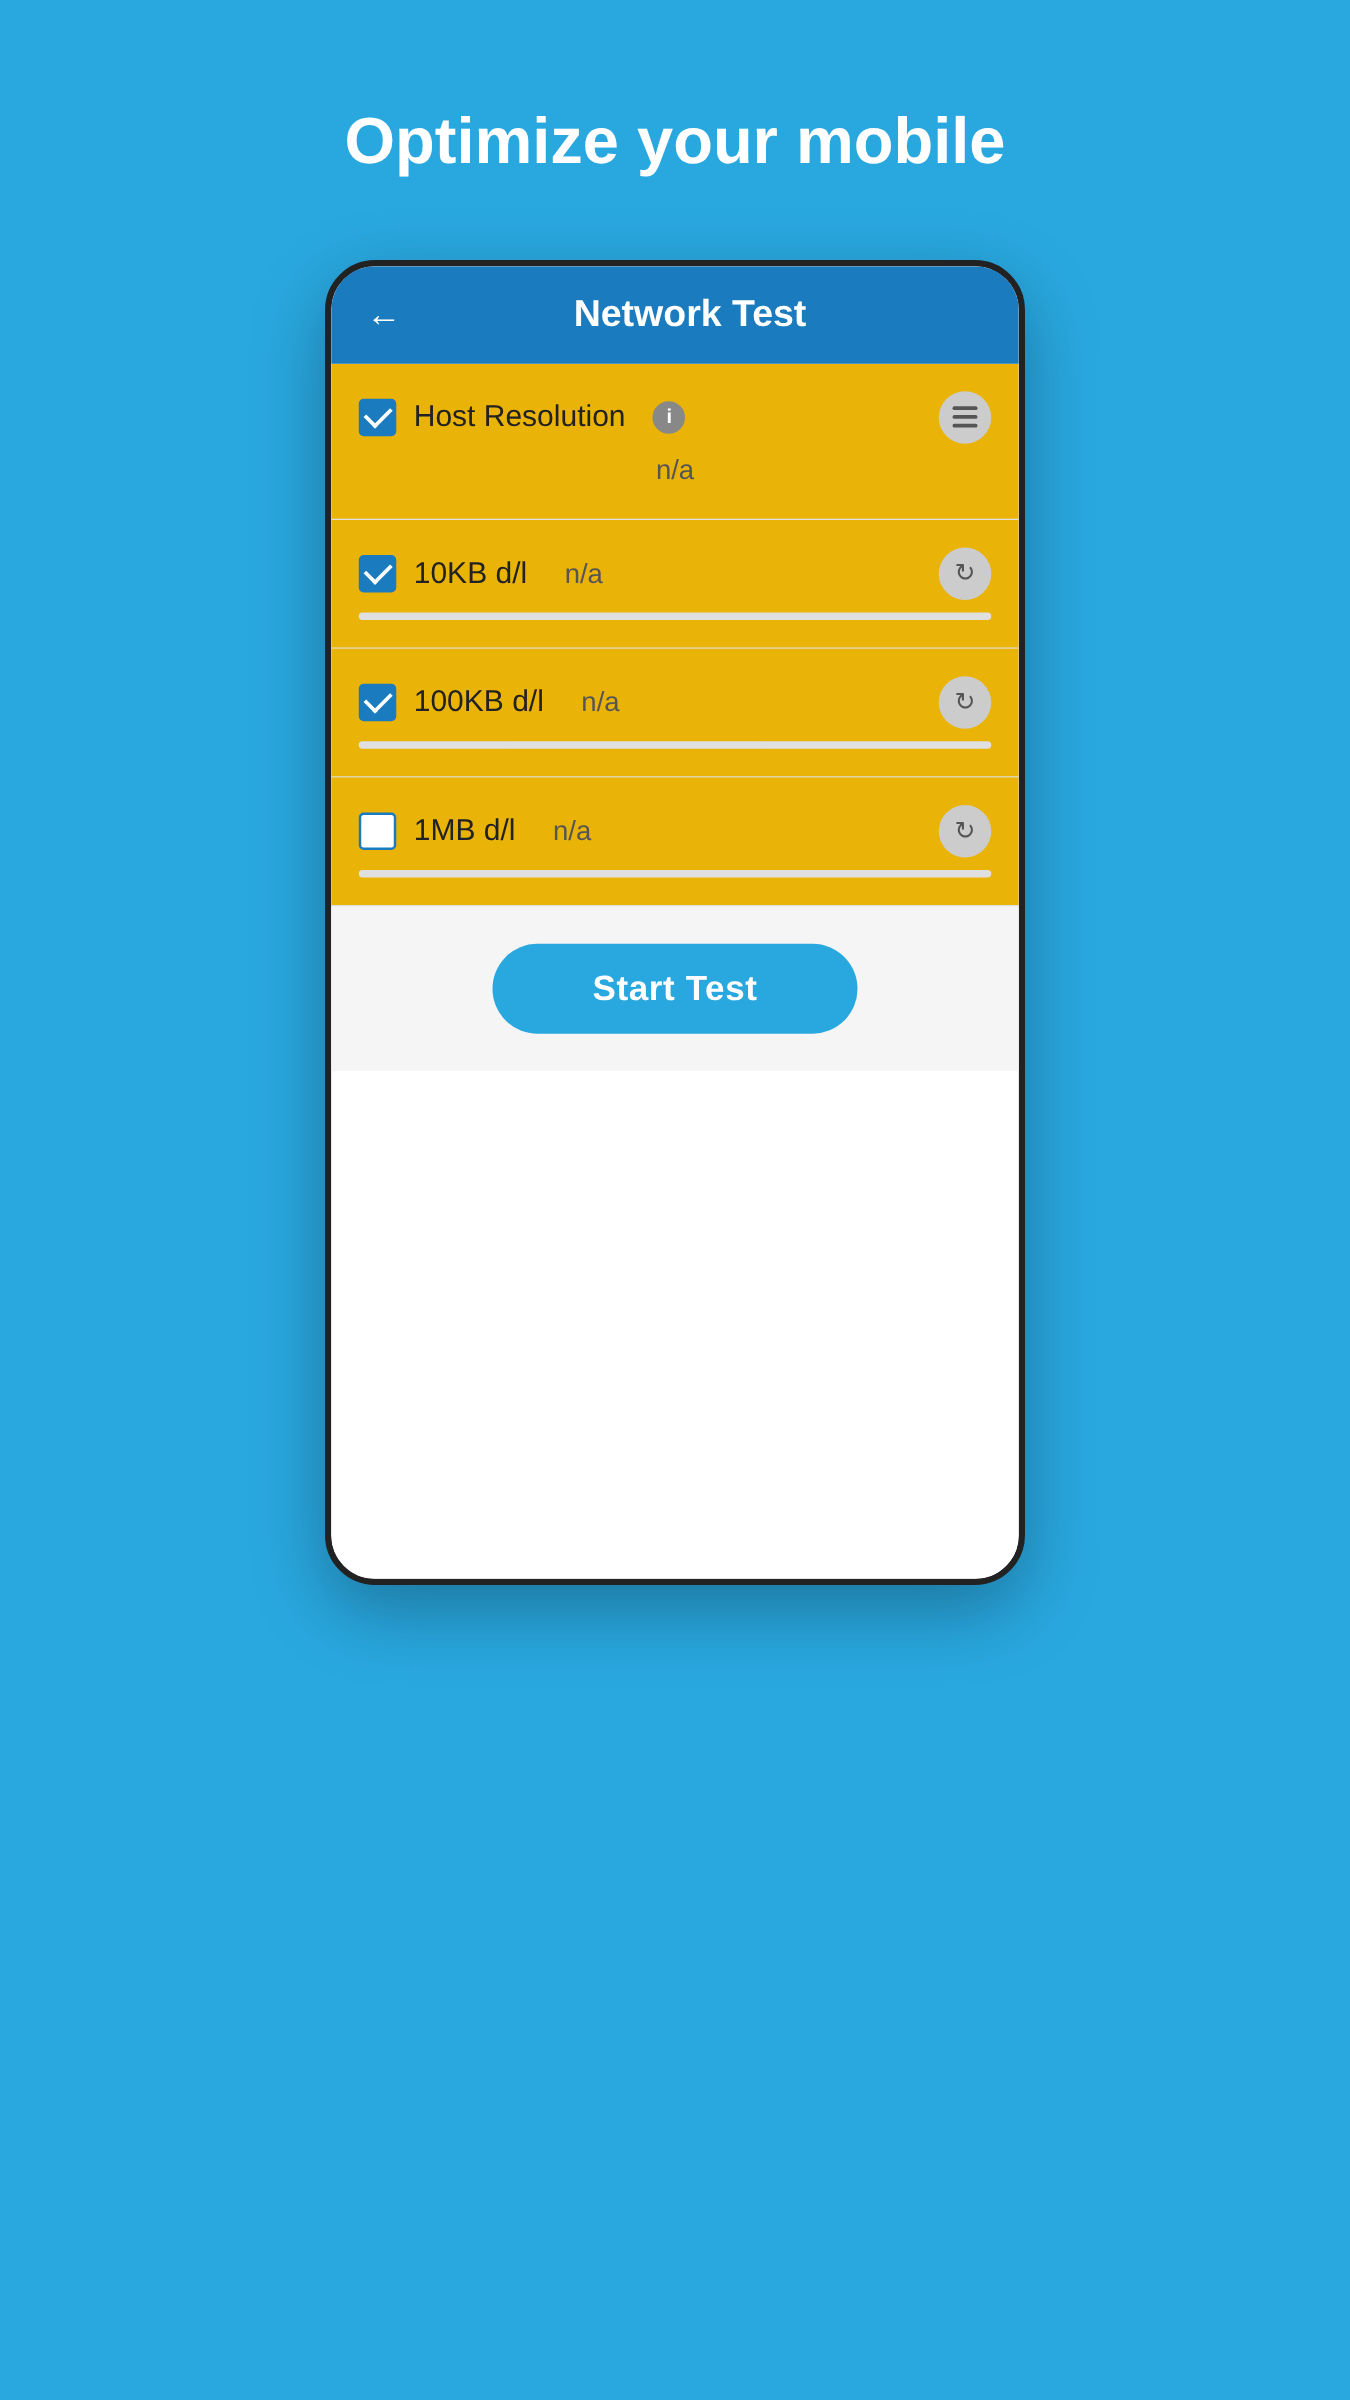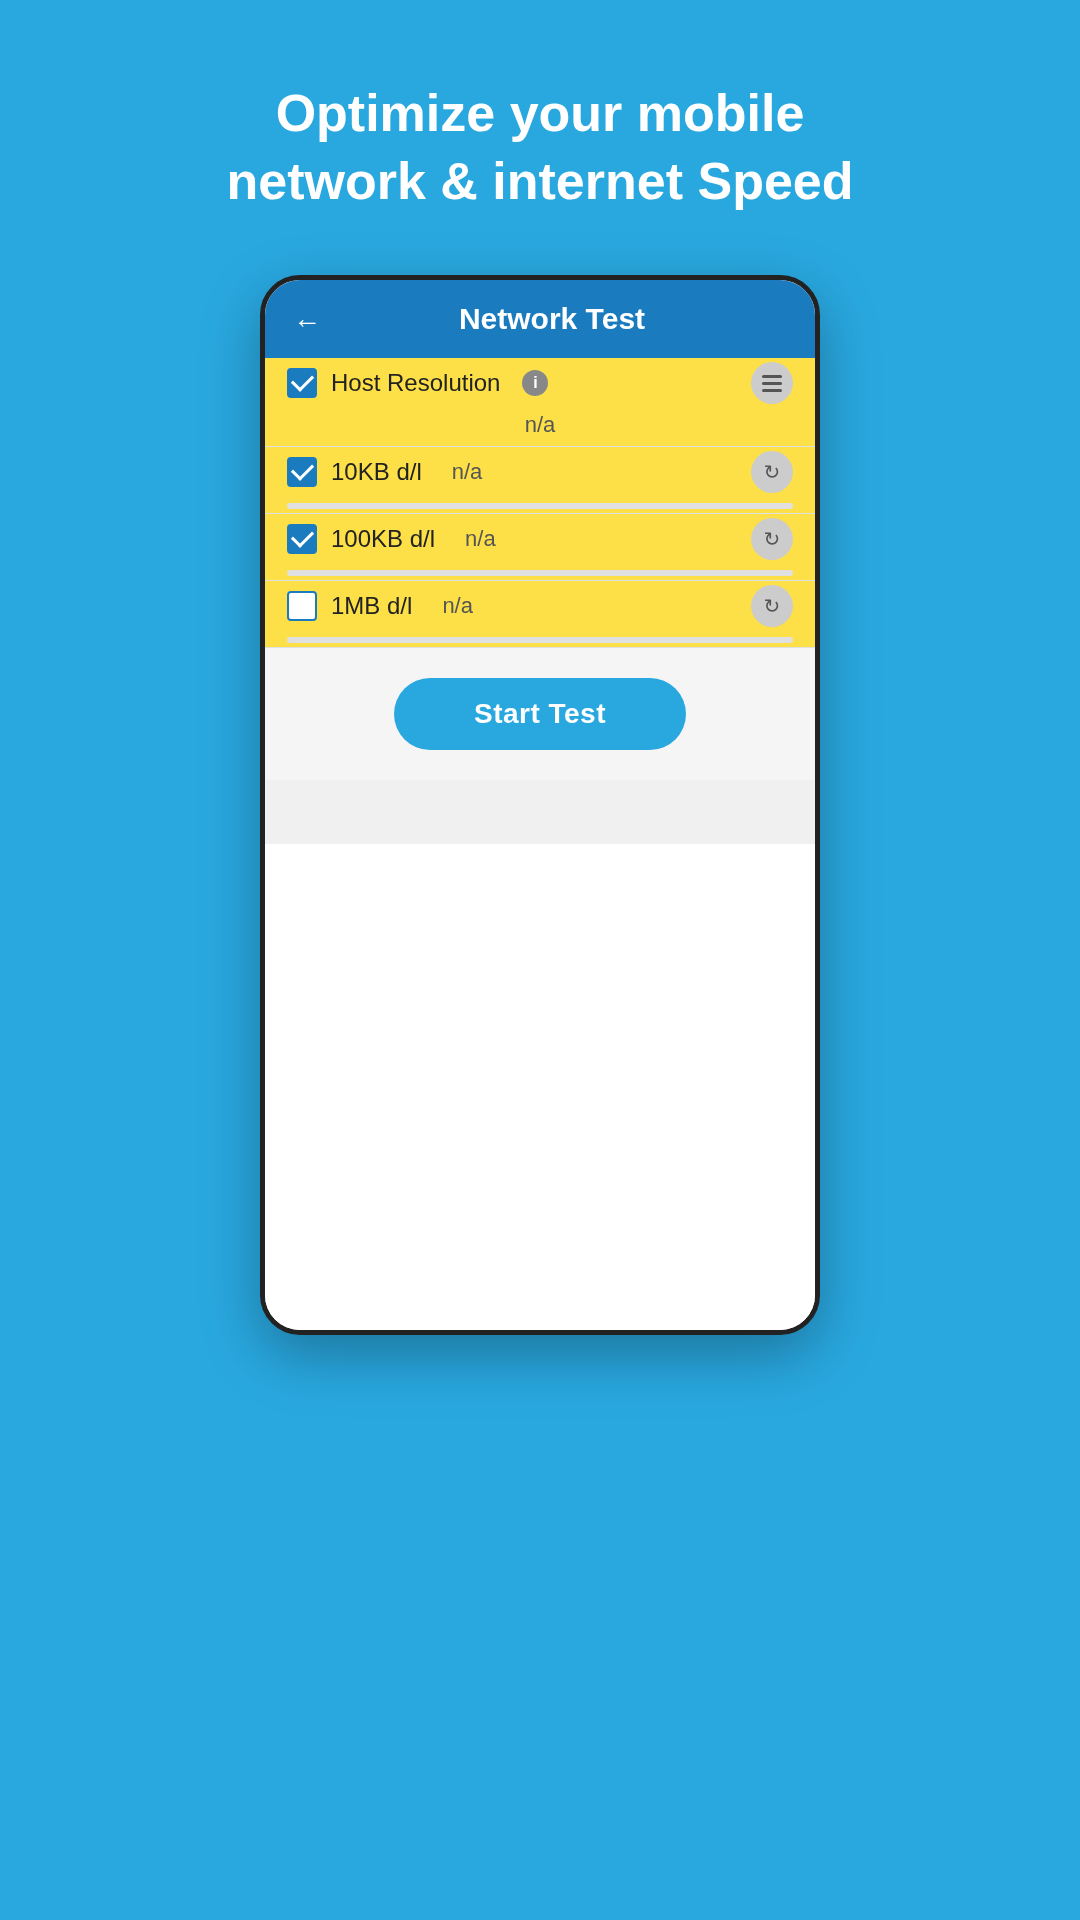--- a/index.html
+++ b/index.html
@@ -67,23 +67,23 @@
       margin-left: 24px;
     }
 
     .phone-content {
       background: #f0f0f0;
       flex: 1;
       padding: 0;
     }
 
     .test-item {
-      background: #fde047;
+      background: #eab308;
       margin: 0;
-      padding: 4px 22px;
+      padding: 22px 22px;
       border-bottom: 1px solid #e0e0e0;
     }
 
     .test-item-row {
       display: flex;
       align-items: center;
       justify-content: space-between;
     }
 
     .test-item-left {
@@ -236,21 +236,20 @@
     .refresh-icon {
       font-size: 20px;
       color: #555;
     }
   </style>
 </head>
 <body>
 
 <div class="header-text">
   <span>Optimize your mobile</span><br>
-  <span>network &amp; internet Speed</span>
 </div>
 
 <div class="phone-frame">
 
   <div class="phone-top-bar">
     <div class="back-arrow">←</div>
     <div class="phone-title">Network Test</div>
   </div>
 
   <div class="phone-content">

